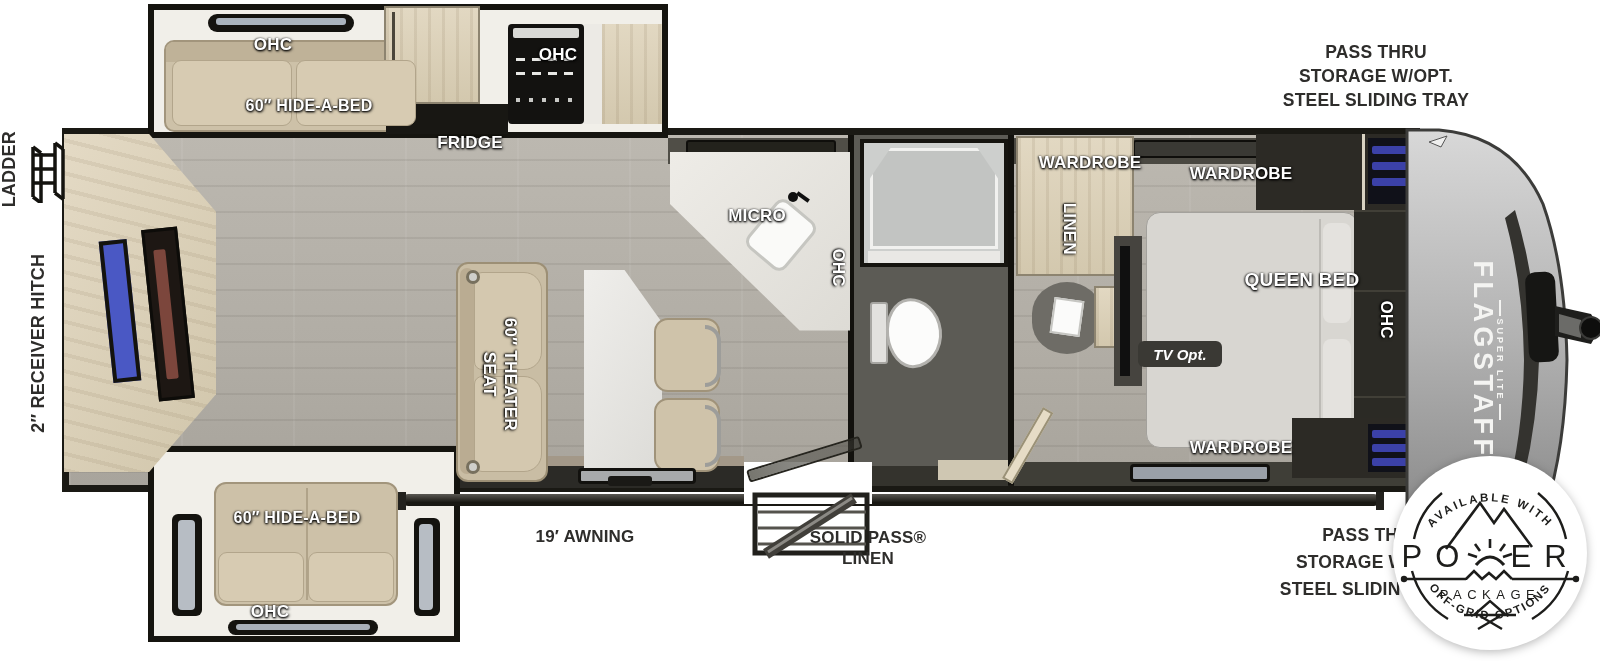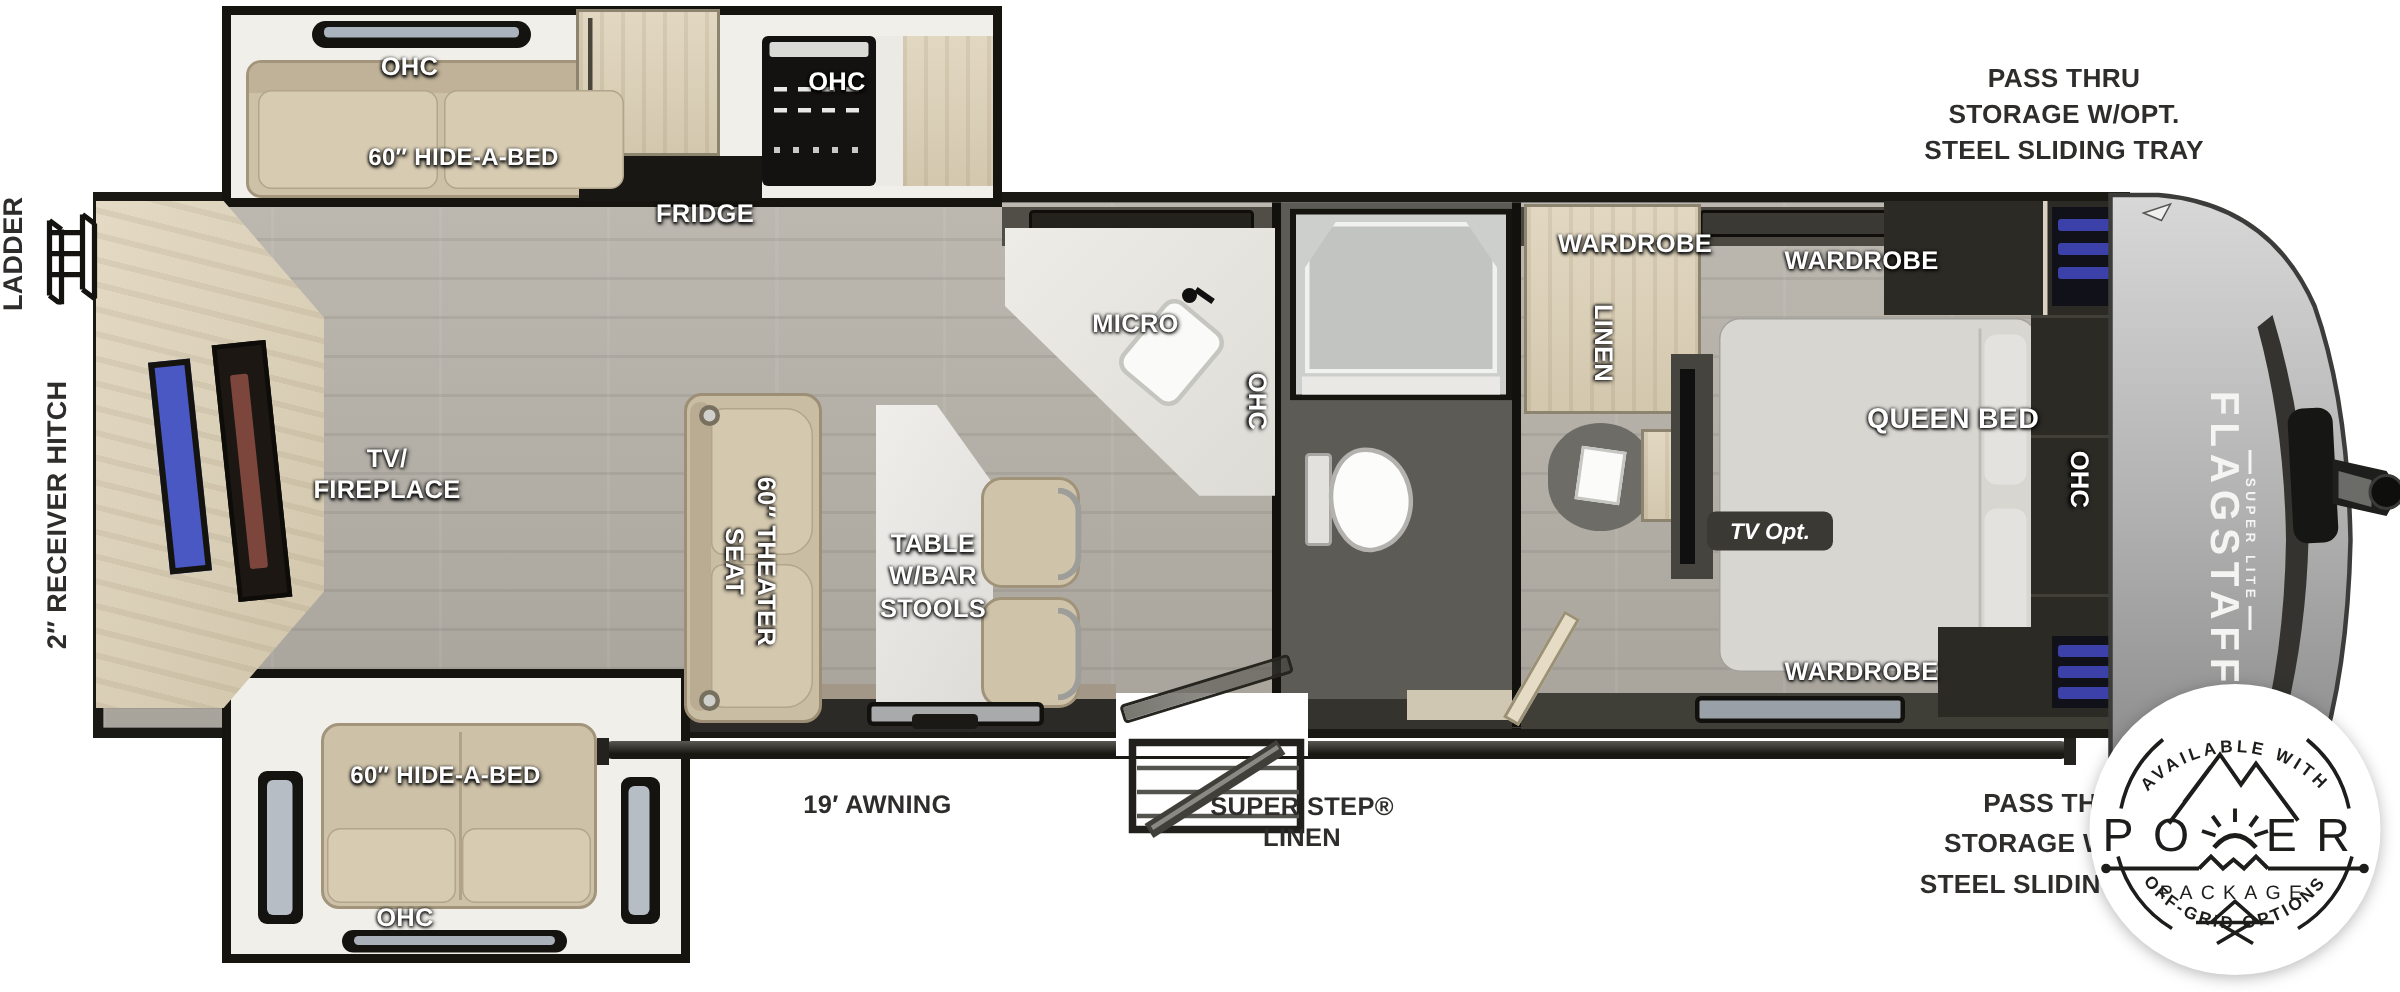--- a/index.html
+++ b/index.html
@@ -49,24 +49,20 @@
   <div class="abs" style="left:64px;top:134px;width:152px;height:338px;z-index:3;
               clip-path:polygon(0 0,56% 0,100% 23%,100% 77%,56% 100%,0 100%);
               background:repeating-linear-gradient(14deg, rgba(120,100,70,.10) 0 4px, rgba(0,0,0,0) 4px 16px),
                          linear-gradient(120deg,#e4dac5,#d1c6ab);"></div>
   <div class="abs" style="left:106px;top:240px;width:28px;height:142px;background:#4a58c4;border:4px solid #14130e;
               transform:rotate(-6deg);z-index:4;"></div>
   <div class="abs" style="left:150px;top:228px;width:36px;height:172px;background:#1d1713;border:3px solid #0d0c09;
               transform:rotate(-6deg);z-index:4;">
     <div style="position:absolute;left:7px;top:18px;width:12px;height:130px;background:#7c463c;border-radius:2px;"></div>
   </div>
-  <div class="lb wrap" style="left:188px;top:295px;width:140px;">
-    <div>TV/</div>
-    <div>FIREPLACE</div>
-  </div>
 
   <svg class="abs" style="left:24px;top:141px;z-index:3;" width="46" height="62" viewBox="0 0 46 62">
     <g stroke="#14130f" stroke-width="3.5" fill="none">
       <path d="M9 6 V56"></path>
         <path d="M31 2 V52"></path>
       <path d="M17 12 V62"></path>
         <path d="M39 8 V58"></path>
       <path d="M9 14 H31"></path>
         <path d="M9 28 H31"></path>
         <path d="M9 42 H31"></path>
@@ -205,43 +201,38 @@
   <div class="abs" style="left:584px;top:270px;width:78px;height:210px;z-index:3;
               clip-path:polygon(0 0,52% 0,100% 25%,100% 100%,0 100%);
               background:linear-gradient(120deg,#efeeeb,#dcdbd7);"></div>
   <div class="abs" style="left:608px;top:476px;width:44px;height:10px;background:#1a1916;border-radius:3px;z-index:4;"></div>
   <div class="abs" style="left:654px;top:318px;width:66px;height:74px;background:#cfc3aa;border:2px solid #a0937a;border-radius:14px;z-index:3;">
     <span class="stool-arc"></span>
     </div>
   <div class="abs" style="left:654px;top:398px;width:66px;height:74px;background:#cfc3aa;border:2px solid #a0937a;border-radius:14px;z-index:3;">
     <span class="stool-arc"></span>
     </div>
-  <div class="lb" style="left:572px;top:352px;width:100px;">
-    <div>TABLE</div>
-    <div>W/BAR</div>
-    <div>STOOLS</div>
-  </div>
 
   <div class="abs" style="left:460px;top:456px;width:284px;height:12px;background:#a39888;z-index:2;"></div>
   <div class="abs" style="left:460px;top:466px;width:284px;height:22px;background:#2b2a26;z-index:2;"></div>
   <div class="abs win" style="left:578px;top:468px;width:118px;height:16px;background:#a8aaac;"></div>
   <div class="abs" style="left:872px;top:466px;width:136px;height:20px;background:#34332d;z-index:2;"></div>
 
   <div class="abs" style="left:744px;top:462px;width:128px;height:42px;background:#ffffff;z-index:4;"></div>
   <div class="abs" style="left:748px;top:470px;width:118px;height:13px;border-radius:3px;z-index:5;
               background:linear-gradient(90deg,#77766f,#38373276);border:2px solid #26251f;
               transform:rotate(-17deg);transform-origin:left center;"></div>
   <svg class="abs" style="left:750px;top:492px;z-index:5;" width="124" height="72" viewBox="0 0 124 72">
     <rect x="5" y="3" width="112" height="58" fill="none" stroke="#21201c" stroke-width="5"></rect>
     <path d="M8 20 H116 M8 36 H116 M8 52 H116" stroke="#55534d" stroke-width="3" fill="none"></path>
     <path d="M16 62 L104 6" stroke="#413f3a" stroke-width="11"></path>
     <path d="M18 60 L102 6" stroke="#8b8984" stroke-width="3"></path>
   </svg>
   <div class="lb dk" style="left:783px;top:527px;width:170px;">
-    <div>SUPER STEP®</div>
+    <div>SOLID PASS®</div>
     <div>LINEN</div>
   </div>
 
   <div class="abs" style="left:402px;top:494px;width:978px;height:12px;border-radius:7px;z-index:3;
               background:linear-gradient(180deg,#5a5853,#191813 70%);"></div>
   <div class="abs" style="left:398px;top:492px;width:8px;height:18px;background:#23221e;z-index:3;"></div>
   <div class="abs" style="left:1376px;top:492px;width:8px;height:18px;background:#23221e;z-index:3;"></div>
   <div class="lb dk" style="left:500px;top:526px;width:170px;">19′ AWNING</div>
 
   <div class="abs slide" style="left:148px;top:446px;width:312px;height:196px;"></div>

